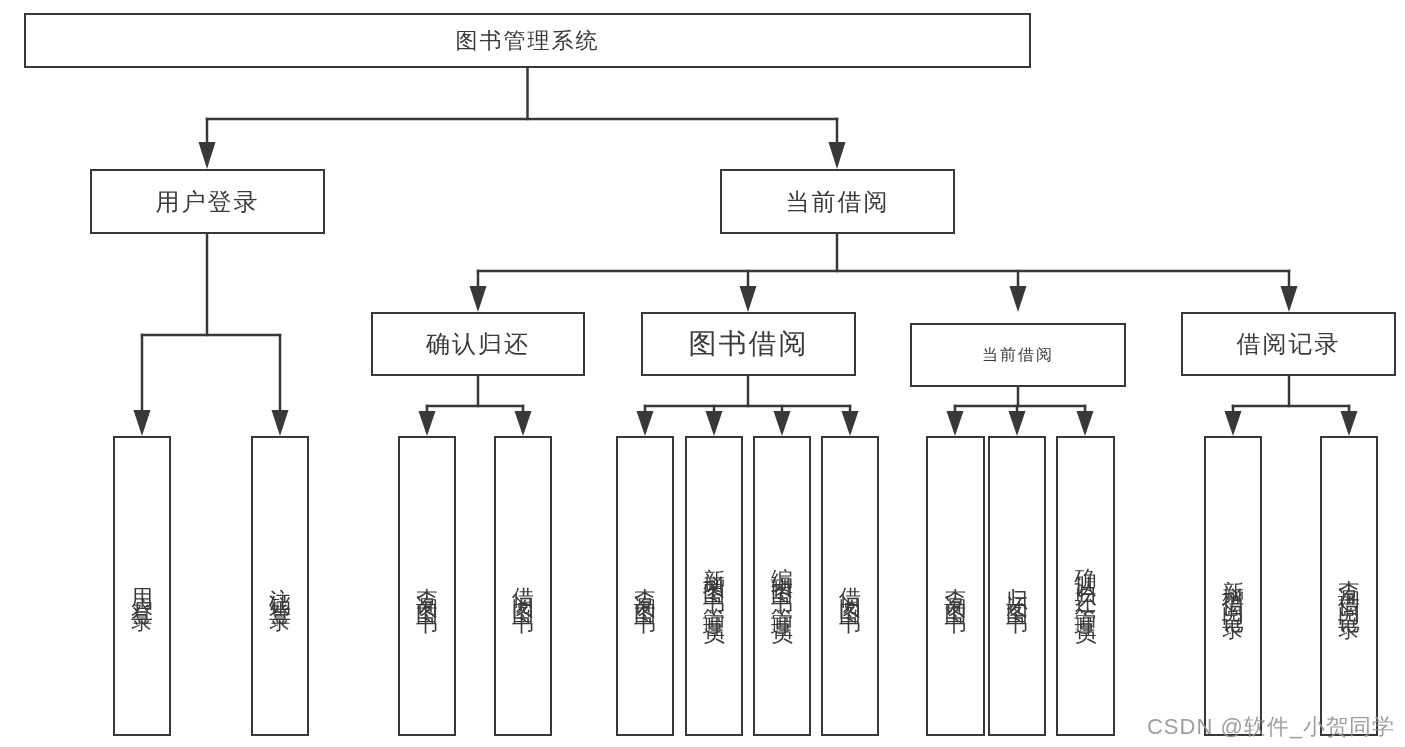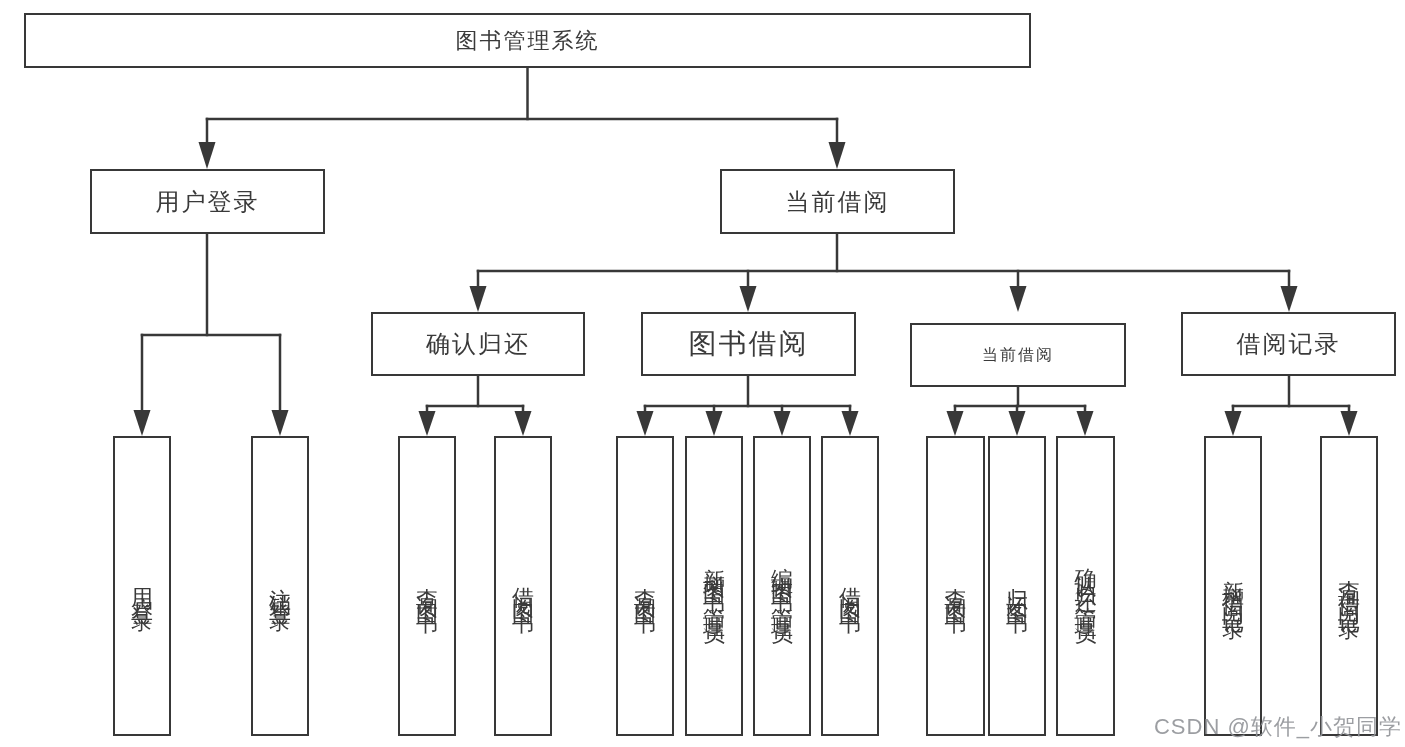--- a/index.html
+++ b/index.html
@@ -7,21 +7,21 @@
        font-family:"Liberation Sans",sans-serif;}
   .stage{position:relative;width:1405px;height:747px;background:#ffffff;margin-left:8px;}
   .stage svg{position:absolute;left:0;top:0;z-index:0;}
   .box{position:absolute;box-sizing:border-box;background:#ffffff;
        border:2.5px solid #383838;color:#3a3a3a;z-index:1;
        display:flex;align-items:center;justify-content:center;
        line-height:1;}
   .h{letter-spacing:2px;}
   .v{writing-mode:vertical-rl;text-orientation:mixed;
      font-size:22px;letter-spacing:8px;}
-  .watermark{position:absolute;right:11px;bottom:5px;z-index:5;
+  .watermark{position:absolute;right:18px;bottom:5px;z-index:5;
              font-size:22px;letter-spacing:1px;color:rgba(145,148,152,0.9);
              white-space:nowrap;}
 </style>
 </head>
 <body>
 
 <div class="stage">
 
   <svg width="1405" height="747" viewBox="0 0 1405 747">
     <g stroke="#383838" stroke-width="2.5" stroke-linecap="square" fill="none">

